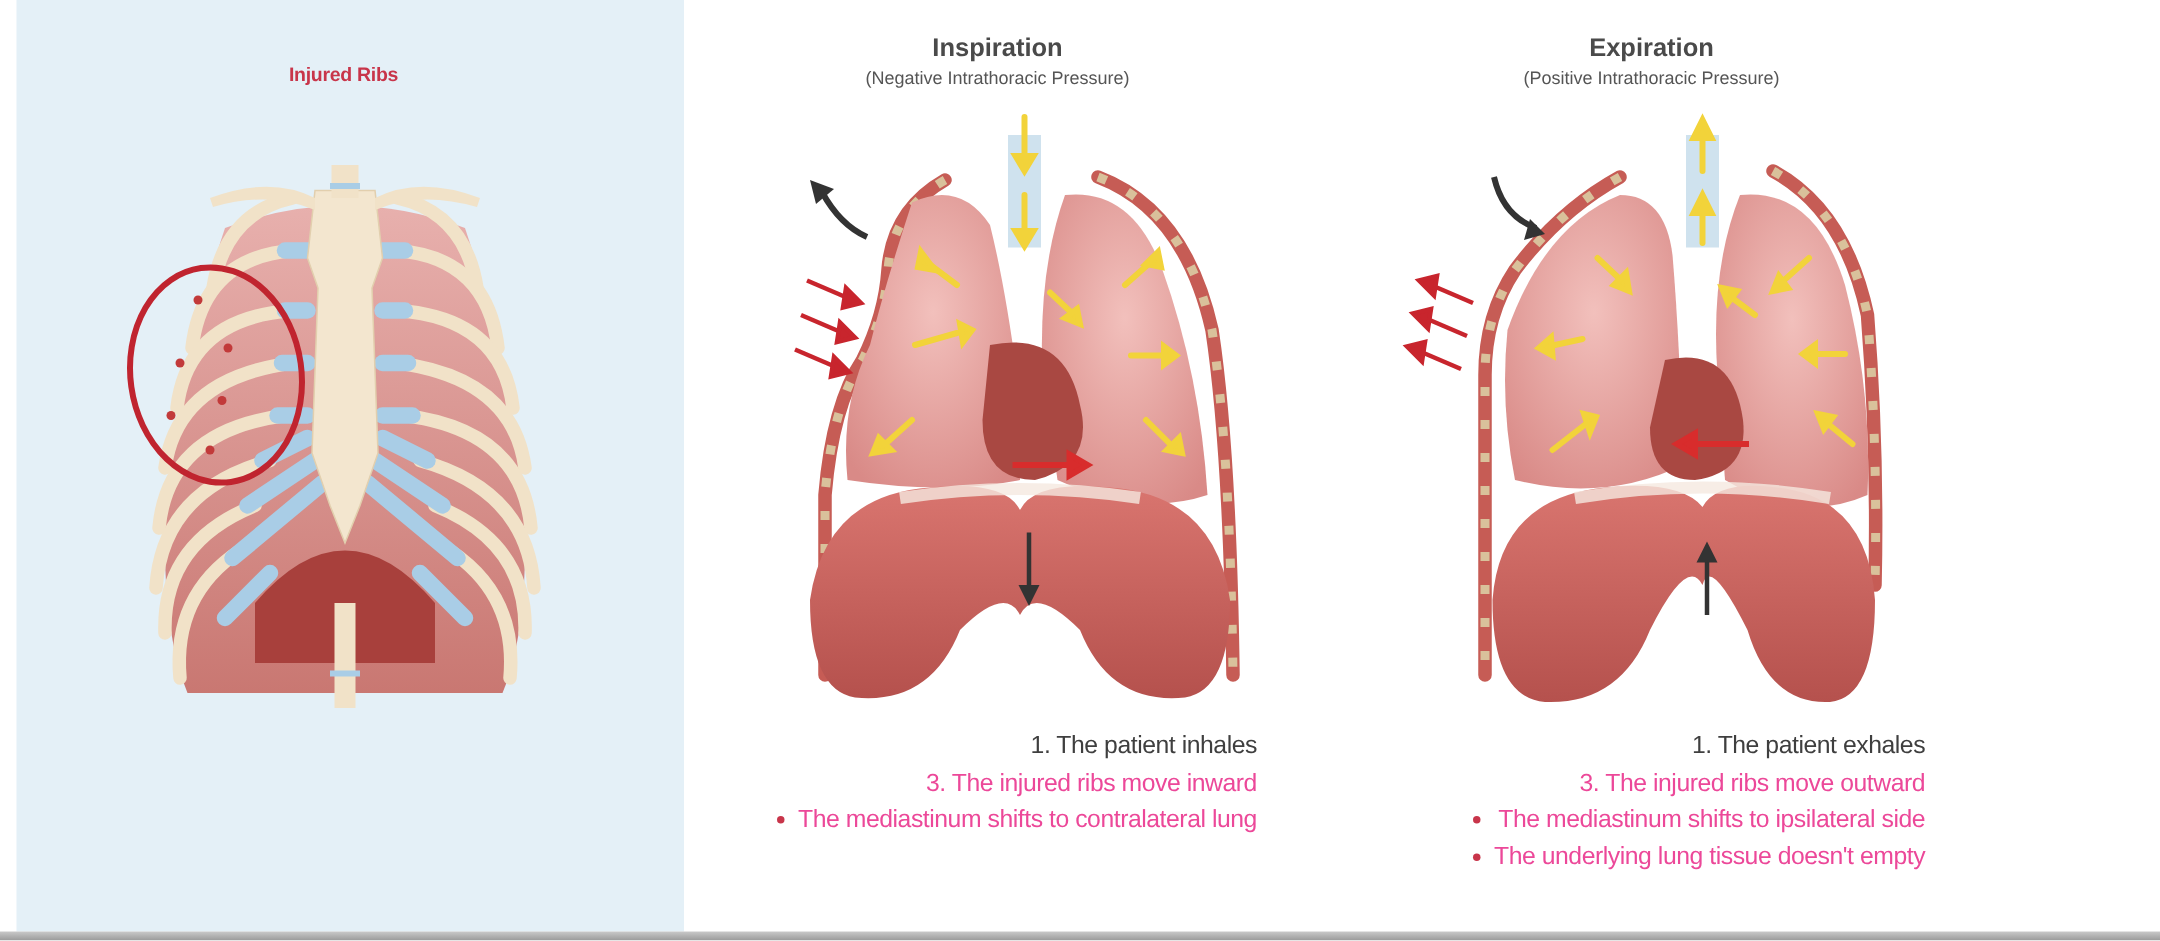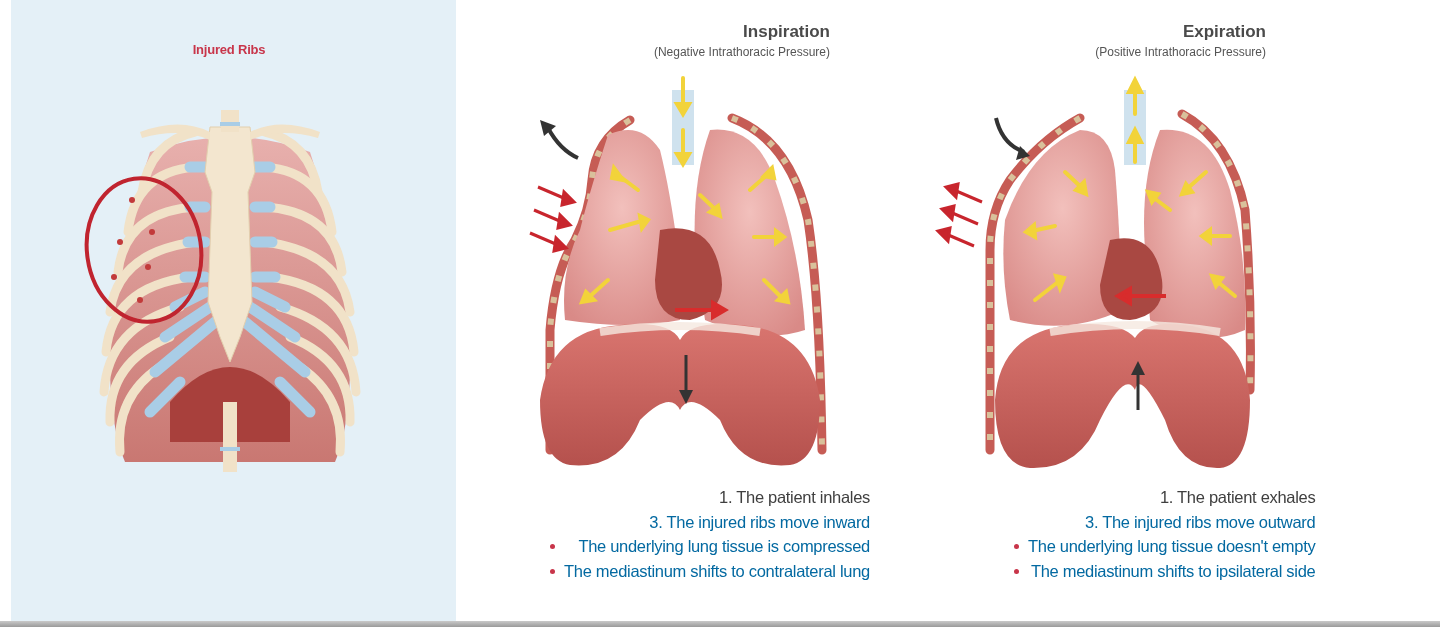--- a/index.html
+++ b/index.html
@@ -1,26 +1,26 @@
 <!DOCTYPE html>
 <html><head>
 <meta charset="utf-8">
 <style>
   html,body{margin:0;padding:0;}
   body{width:1440px;height:627px;background:#ffffff;position:relative;overflow:hidden;font-family:"Liberation Sans","DejaVu Sans",sans-serif;}
   .left-panel{position:absolute;left:11px;top:0;width:445px;height:621px;background:#e4f0f7;}
   .bottom-strip{position:absolute;left:0;top:621px;width:1440px;height:6px;background:linear-gradient(#c9c9c9,#9a9a9a);}
   .injured-title{position:absolute;left:0;width:458px;top:42px;text-align:center;font-size:13px;font-weight:bold;color:#c8354a;letter-spacing:-0.2px;}
-  .section-title{position:absolute;text-align:right;color:#555;}
+  .section-title{position:absolute;text-align:center;color:#555;}
   .section-title .t1{font-size:17px;font-weight:bold;line-height:21px;color:#4a4a4a;}
   .section-title .t2{font-size:12px;line-height:20px;color:#555;}
   .notes{position:absolute;font-size:16.5px;line-height:24.6px;letter-spacing:-0.3px;}
   .notes .row{white-space:nowrap;text-align:right;}
   .notes .gray{color:#3f3f3f;}
-  .notes .red{color:#0369a1;margin-left:32px;}
+  .notes .red{color:#ec4899;}
   .notes .sub{padding-left:20px;position:relative;}
   .notes .sub .dot{position:absolute;left:21px;top:10px;width:5px;height:5px;border-radius:50%;background:#c8354a;}
   .notes .sub span.txt{padding-left:15px;}
   svg{position:absolute;}
 </style>
 </head>
 <body>
 
 <div class="left-panel"></div>
 <div class="bottom-strip"></div>
@@ -236,22 +236,21 @@
   <path d="M66 48 Q72 74 94 82" stroke="#333" stroke-width="4" fill="none"></path>
   <polygon points="100,86 86,90 90,76" fill="#333"></polygon>
 
   <line x1="208" y1="340" x2="208" y2="300" stroke="#333" stroke-width="3"></line>
   <polygon points="201,305 215,305 208,291" fill="#333"></polygon>
 </svg>
 
 <div class="notes" style="left:497px;top:485px;">
   <div class="row gray"><span>1.</span> <span>The patient inhales</span></div>
   <div class="row red"><span>3.</span> <span>The injured ribs move inward</span></div>
-  <div class="row red sub"><span class="dot"></span><span class="txt">The underlying lung tissue is compressed</span></div>
   <div class="row red sub"><span class="dot"></span><span class="txt">The mediastinum shifts to contralateral lung</span></div>
 </div>
 
 <div class="notes" style="left:961px;top:485px;">
   <div class="row gray"><span>1.</span> <span>The patient exhales</span></div>
   <div class="row red"><span>3.</span> <span>The injured ribs move outward</span></div>
+  <div class="row red sub"><span class="dot"></span><span class="txt">The mediastinum shifts to ipsilateral side</span></div>
   <div class="row red sub"><span class="dot"></span><span class="txt">The underlying lung tissue doesn't empty</span></div>
-  <div class="row red sub"><span class="dot"></span><span class="txt">The mediastinum shifts to ipsilateral side</span></div>
 </div>
 
 </body></html>

